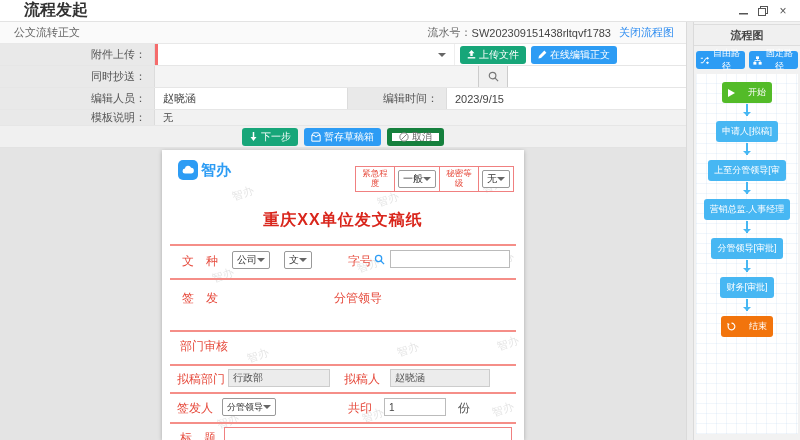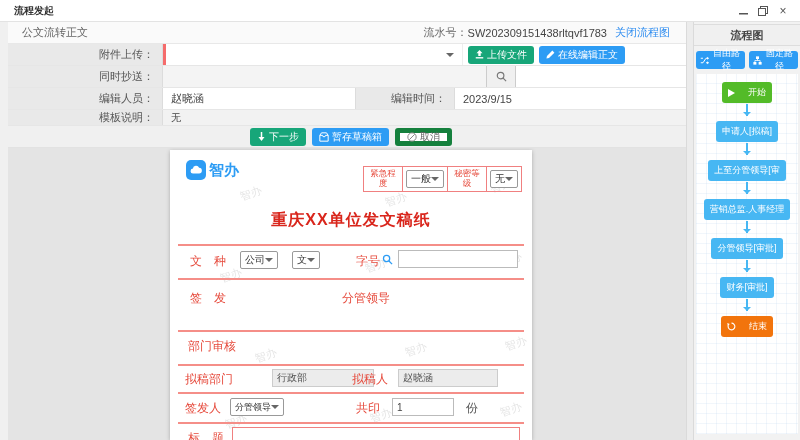--- a/index.html
+++ b/index.html
@@ -1,32 +1,32 @@
 <!DOCTYPE html>
 <html><head>
 <meta charset="utf-8">
 <style>
   * { margin:0; padding:0; box-sizing:border-box; }
   html,body { width:800px; height:440px; overflow:hidden; }
   body { font-family:"Liberation Sans","DejaVu Sans",sans-serif; background:#f0f0f0; position:relative; color:#333; }
 
   
   #titlebar { position:absolute; left:0; top:0; width:800px; height:22px; background:#fff; border-bottom:1px solid #e3e3e3; display:flex; align-items:center; }
-  #titlebar .wtitle { font-size:10px; font-weight:bold; color:#333; padding-left:14px; flex:1; }
+  #titlebar .wtitle { font-size:16px; font-weight:bold; color:#333; padding-left:24px; flex:1; }
   .winctrl { width:18px; height:16px; display:flex; align-items:center; justify-content:center; color:#555; font-size:12px; cursor:default; }
   .winctrl svg { display:block; }
   #winctrls { display:flex; gap:2px; padding-right:8px; }
 
   
-  #main { position:absolute; left:8px; top:22px; width:686px; height:418px; background:#ef4444; }
+  #main { position:absolute; left:0; top:22px; width:686px; height:418px; background:#ef4444; }
   #subheader { height:22px; background:#fafafa; border-bottom:1px solid #e8e8e8; display:flex; align-items:center; font-size:11px; }
   #subheader .sect { color:#666; padding-left:14px; flex:1; }
   #subheader .serial { color:#666; }
   #subheader .serialv { color:#444; margin-right:8px; }
-  #subheader .flowlink { color:#2d8cf0; margin-right:24px; cursor:pointer; }
+  #subheader .flowlink { color:#2d8cf0; margin-right:12px; cursor:pointer; }
 
   .frow { display:flex; align-items:stretch; border-bottom:1px solid #e6e6e6; height:22px; font-size:11px; }
   .flabel { width:155px; background:#e9e9e9; color:#555; text-align:right; padding-right:8px; line-height:21px; border-right:1px solid #dcdcdc; flex:none; }
   .fval { flex:1; background:#fff; display:flex; align-items:center; }
 
   .att-select { flex:none; width:300px; height:100%; background:#fff; border-left:3px solid #f56c6c; border-right:1px solid #eee; position:relative; cursor:pointer; }
   .caret { width:0; height:0; border-left:4px solid transparent; border-right:4px solid transparent; border-top:4px solid #666; display:inline-block; }
   .att-select .caret { position:absolute; right:8px; top:9px; }
 
   .btn { display:inline-flex; align-items:center; gap:3px; border:none; border-radius:3px; font-size:10px; padding:0 7px; height:18px; cursor:pointer; font-family:inherit; }
@@ -269,21 +269,21 @@
           <line x1="7.6" y1="7.6" x2="11" y2="11" stroke="#2d9cf4" stroke-width="1.4"></line>
         </svg>
       <input class="dinput" style="left: 228px; top: 100px; width: 120px;" value="">
 
       <span class="dlabel" style="left:20px;top:140px;">签　发</span>
       <span class="dlabel" style="left:172px;top:140px;">分管领导</span>
 
       <span class="dlabel" style="left:18px;top:188px;">部门审核</span>
 
       <span class="dlabel" style="left:15px;top:221px;">拟稿部门</span>
-      <input class="dinput gray" style="left: 66px; top: 219px; width: 102px; margin-left: 36px;" disabled="" value="行政部">
+      <input class="dinput gray" style="left: 66px; top: 219px; width: 102px;" disabled="" value="行政部">
       <span class="dlabel" style="left:182px;top:221px;">拟稿人</span>
       <input class="dinput gray" style="left: 228px; top: 219px; width: 100px;" disabled="" value="赵晓涵">
 
       <span class="dlabel" style="left:15px;top:250px;">签发人</span>
       <span class="mini-select" style="position:absolute;left:60px;top:248px;font-size:9px;">
           <span>分管领导</span>
           <span class="caret"></span>
         </span>
       <span class="dlabel" style="left:186px;top:250px;">共印</span>
       <input class="dinput" style="left: 222px; top: 248px; width: 62px;" value="1">

